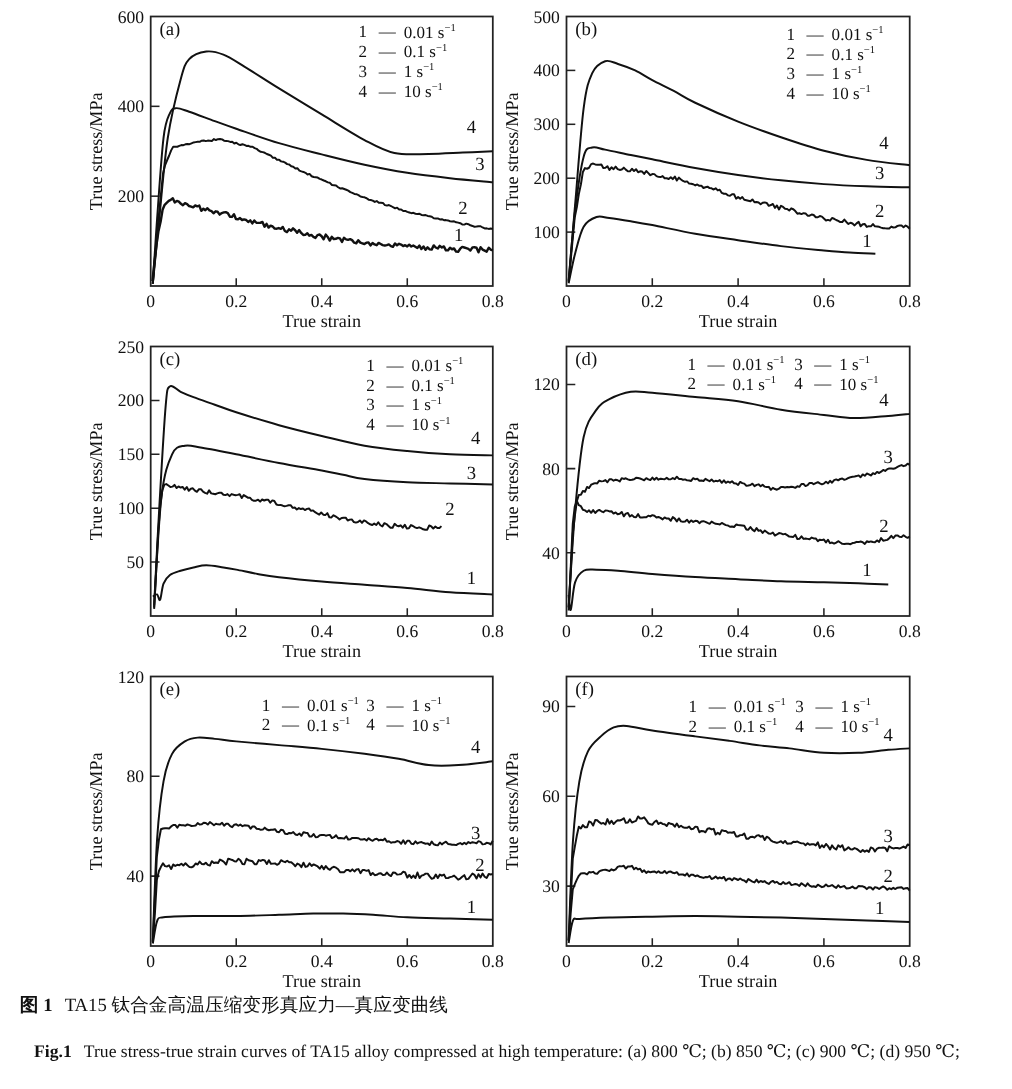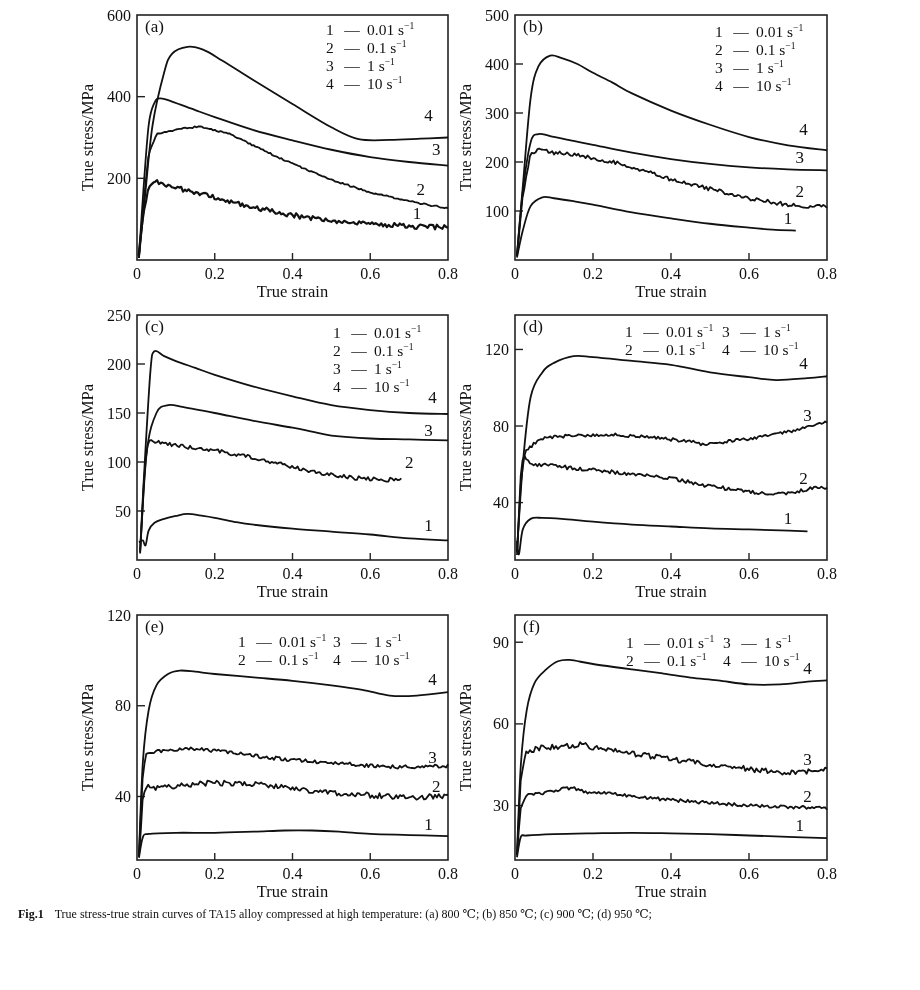--- a/index.html
+++ b/index.html
@@ -10,21 +10,21 @@
   svg text{font-family:"Liberation Serif","DejaVu Serif",serif;}
   .panel-label{position:absolute;font-size:17px;color:#111;white-space:nowrap;}
   .legend{position:absolute;display:grid;font-size:15.5px;color:#111;line-height:18px;}
   .lg-entry{display:flex;align-items:baseline;height:18px;white-space:nowrap;}
   .lg-num{display:inline-block;width:11px;text-align:left;}
   .lg-dash{display:inline-block;width:30px;text-align:center;}
   .lg-val{white-space:nowrap;}
   .lg-val sup{font-size:0.62em;}
   .caption{position:absolute;left:18px;top:899px;width:888px;font-size:16px;line-height:30px;}
   .cap-zh{margin:0;font-size:17px;}
-  .cap-en{margin:0;font-size:12px;}
+  .cap-en{margin:13px;font-size:16px;}
   .cap-prefix{font-weight:bold;margin-right:11px;}
 </style>
 </head>
 <body>
 
 <div id="page">
 
   <figure class="panel" style="left:0;top:0">
     <svg width="460" height="298">
         <defs>
@@ -371,16 +371,17 @@
         </div>
         <div class="lg-entry">
           <span class="lg-num">4</span>
           <span class="lg-dash">—</span>
           <span class="lg-val">10 s<sup>−1</sup></span>
         </div>
       </div>
   </figure>
 
   <div class="caption">
+    <p class="cap-zh"><span class="cap-prefix">图 1</span><span>TA15 钛合金高温压缩变形真应力—真应变曲线</span></p>
     <p class="cap-en"><span class="cap-prefix">Fig.1</span><span>True stress-true strain curves of TA15 alloy compressed at high temperature: (a) 800 ℃; (b) 850 ℃; (c) 900 ℃; (d) 950 ℃;</span></p>
   </div>
 
 </div>
 
 </body></html>

